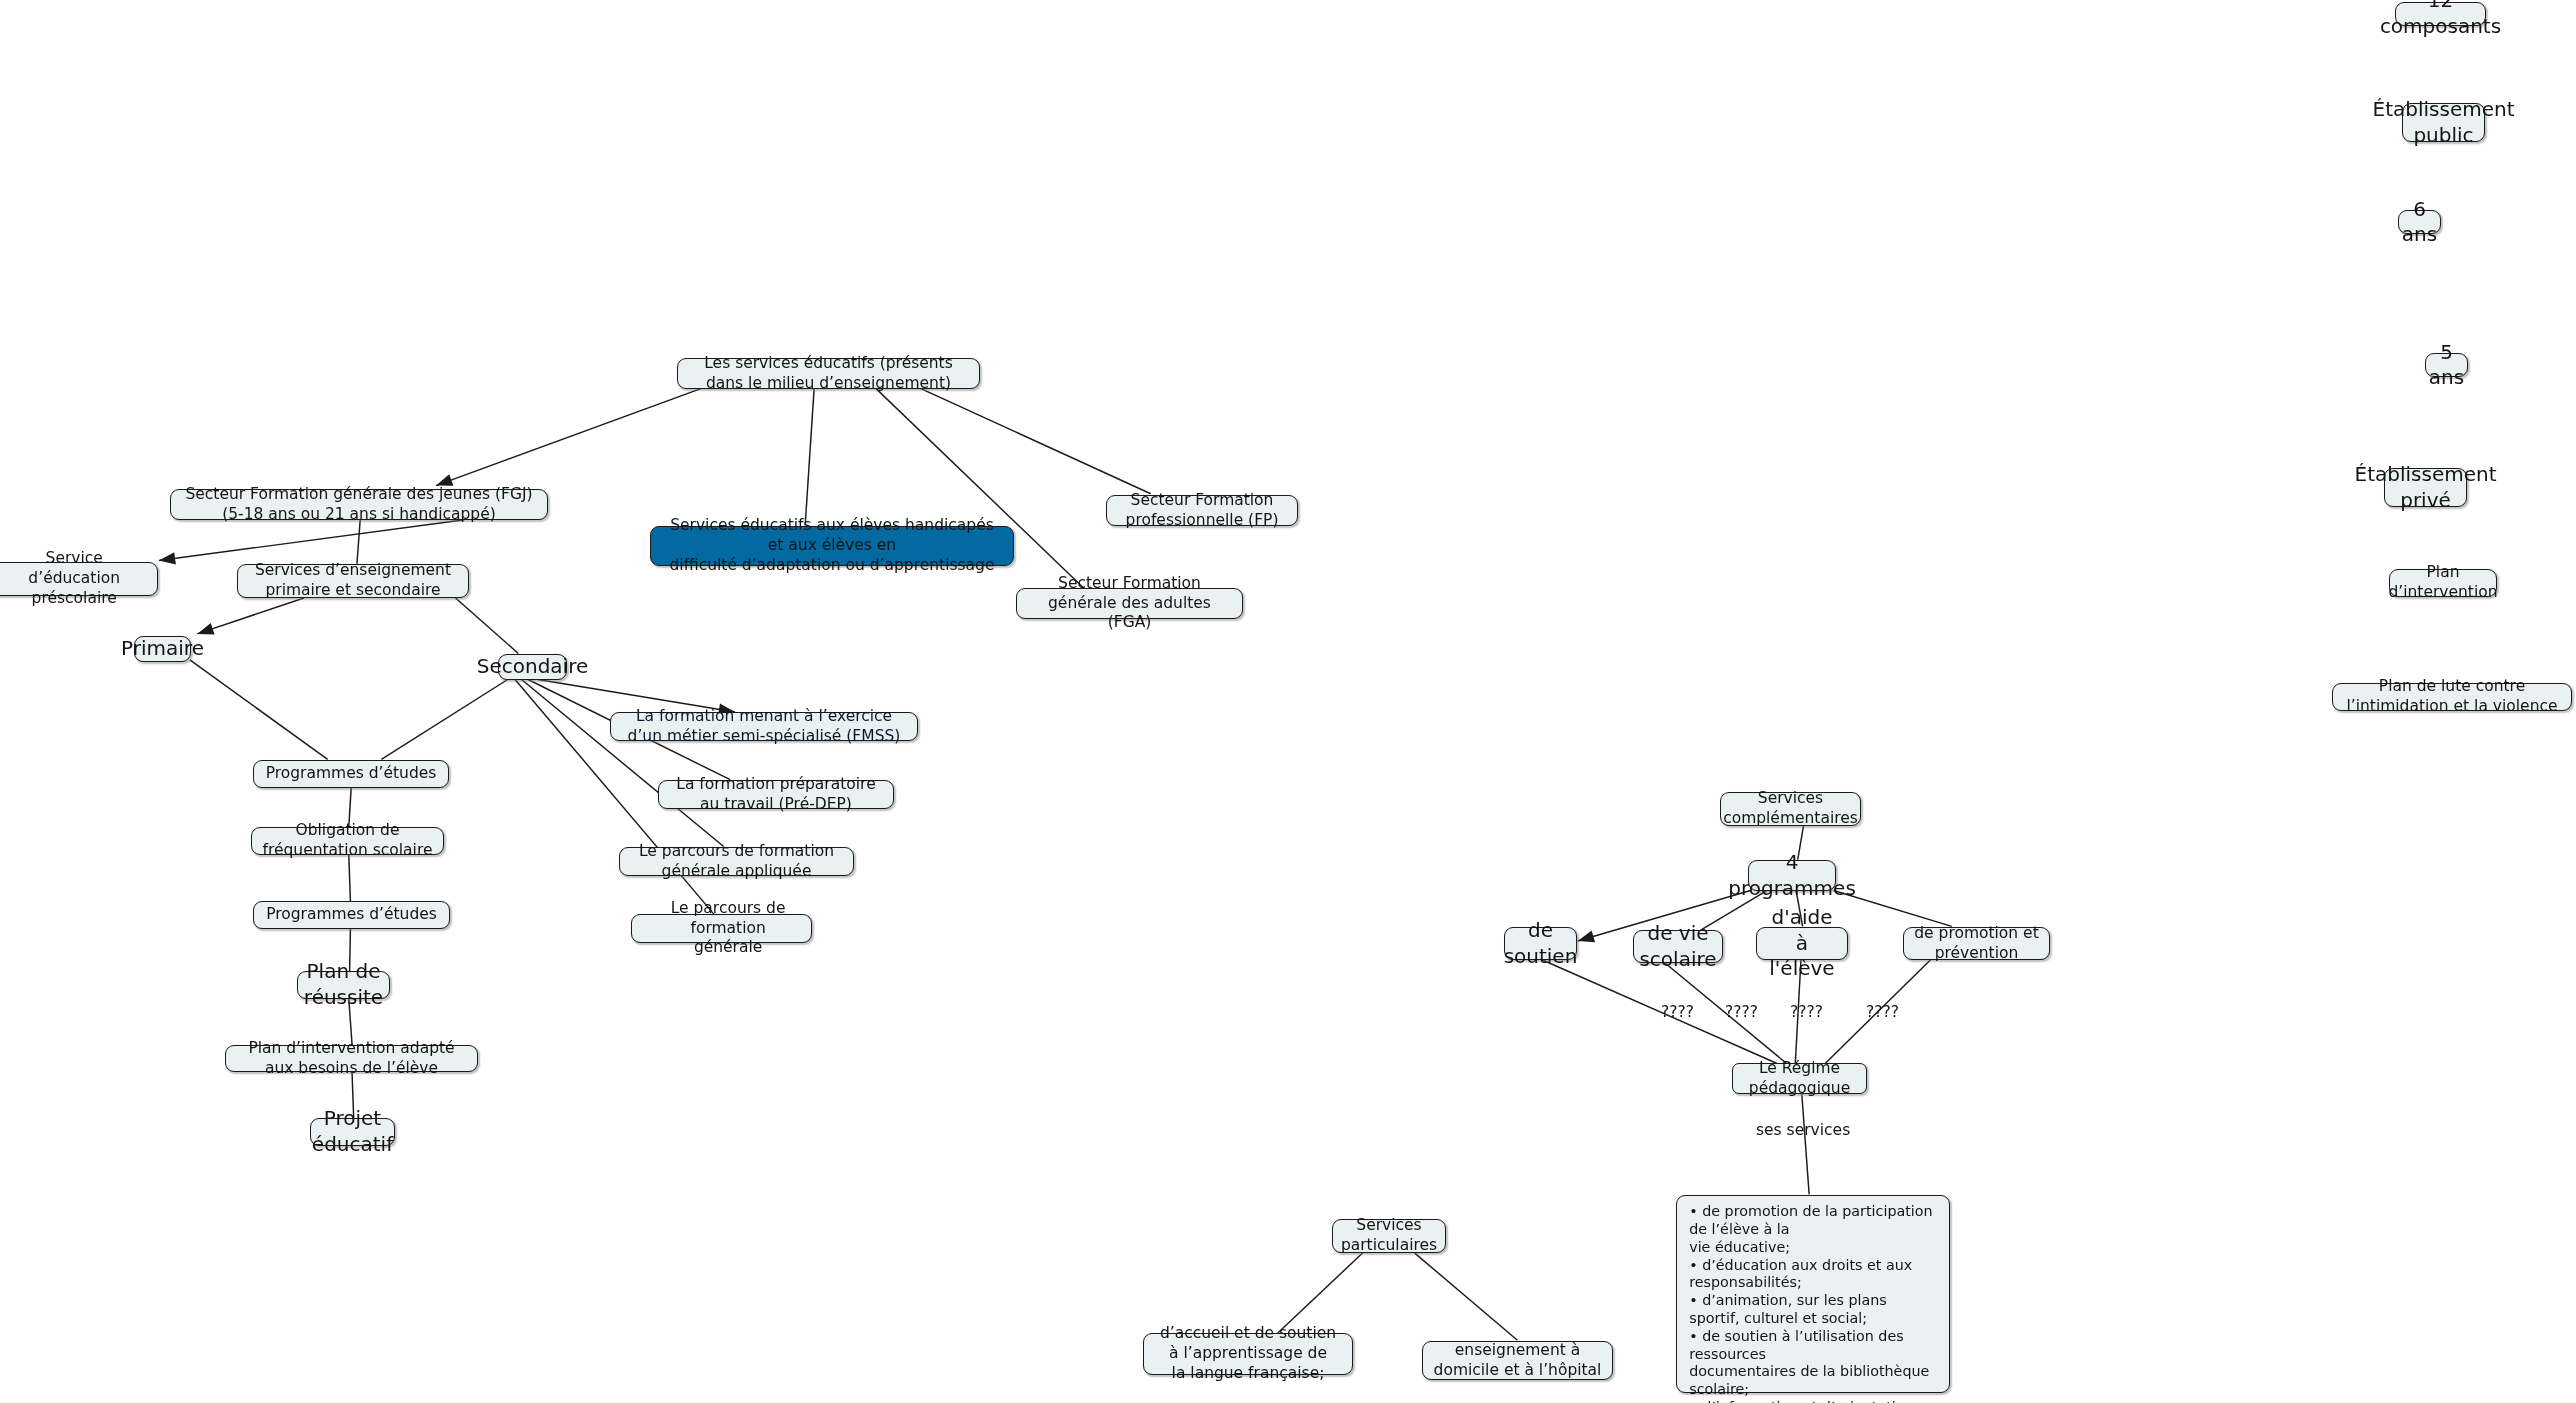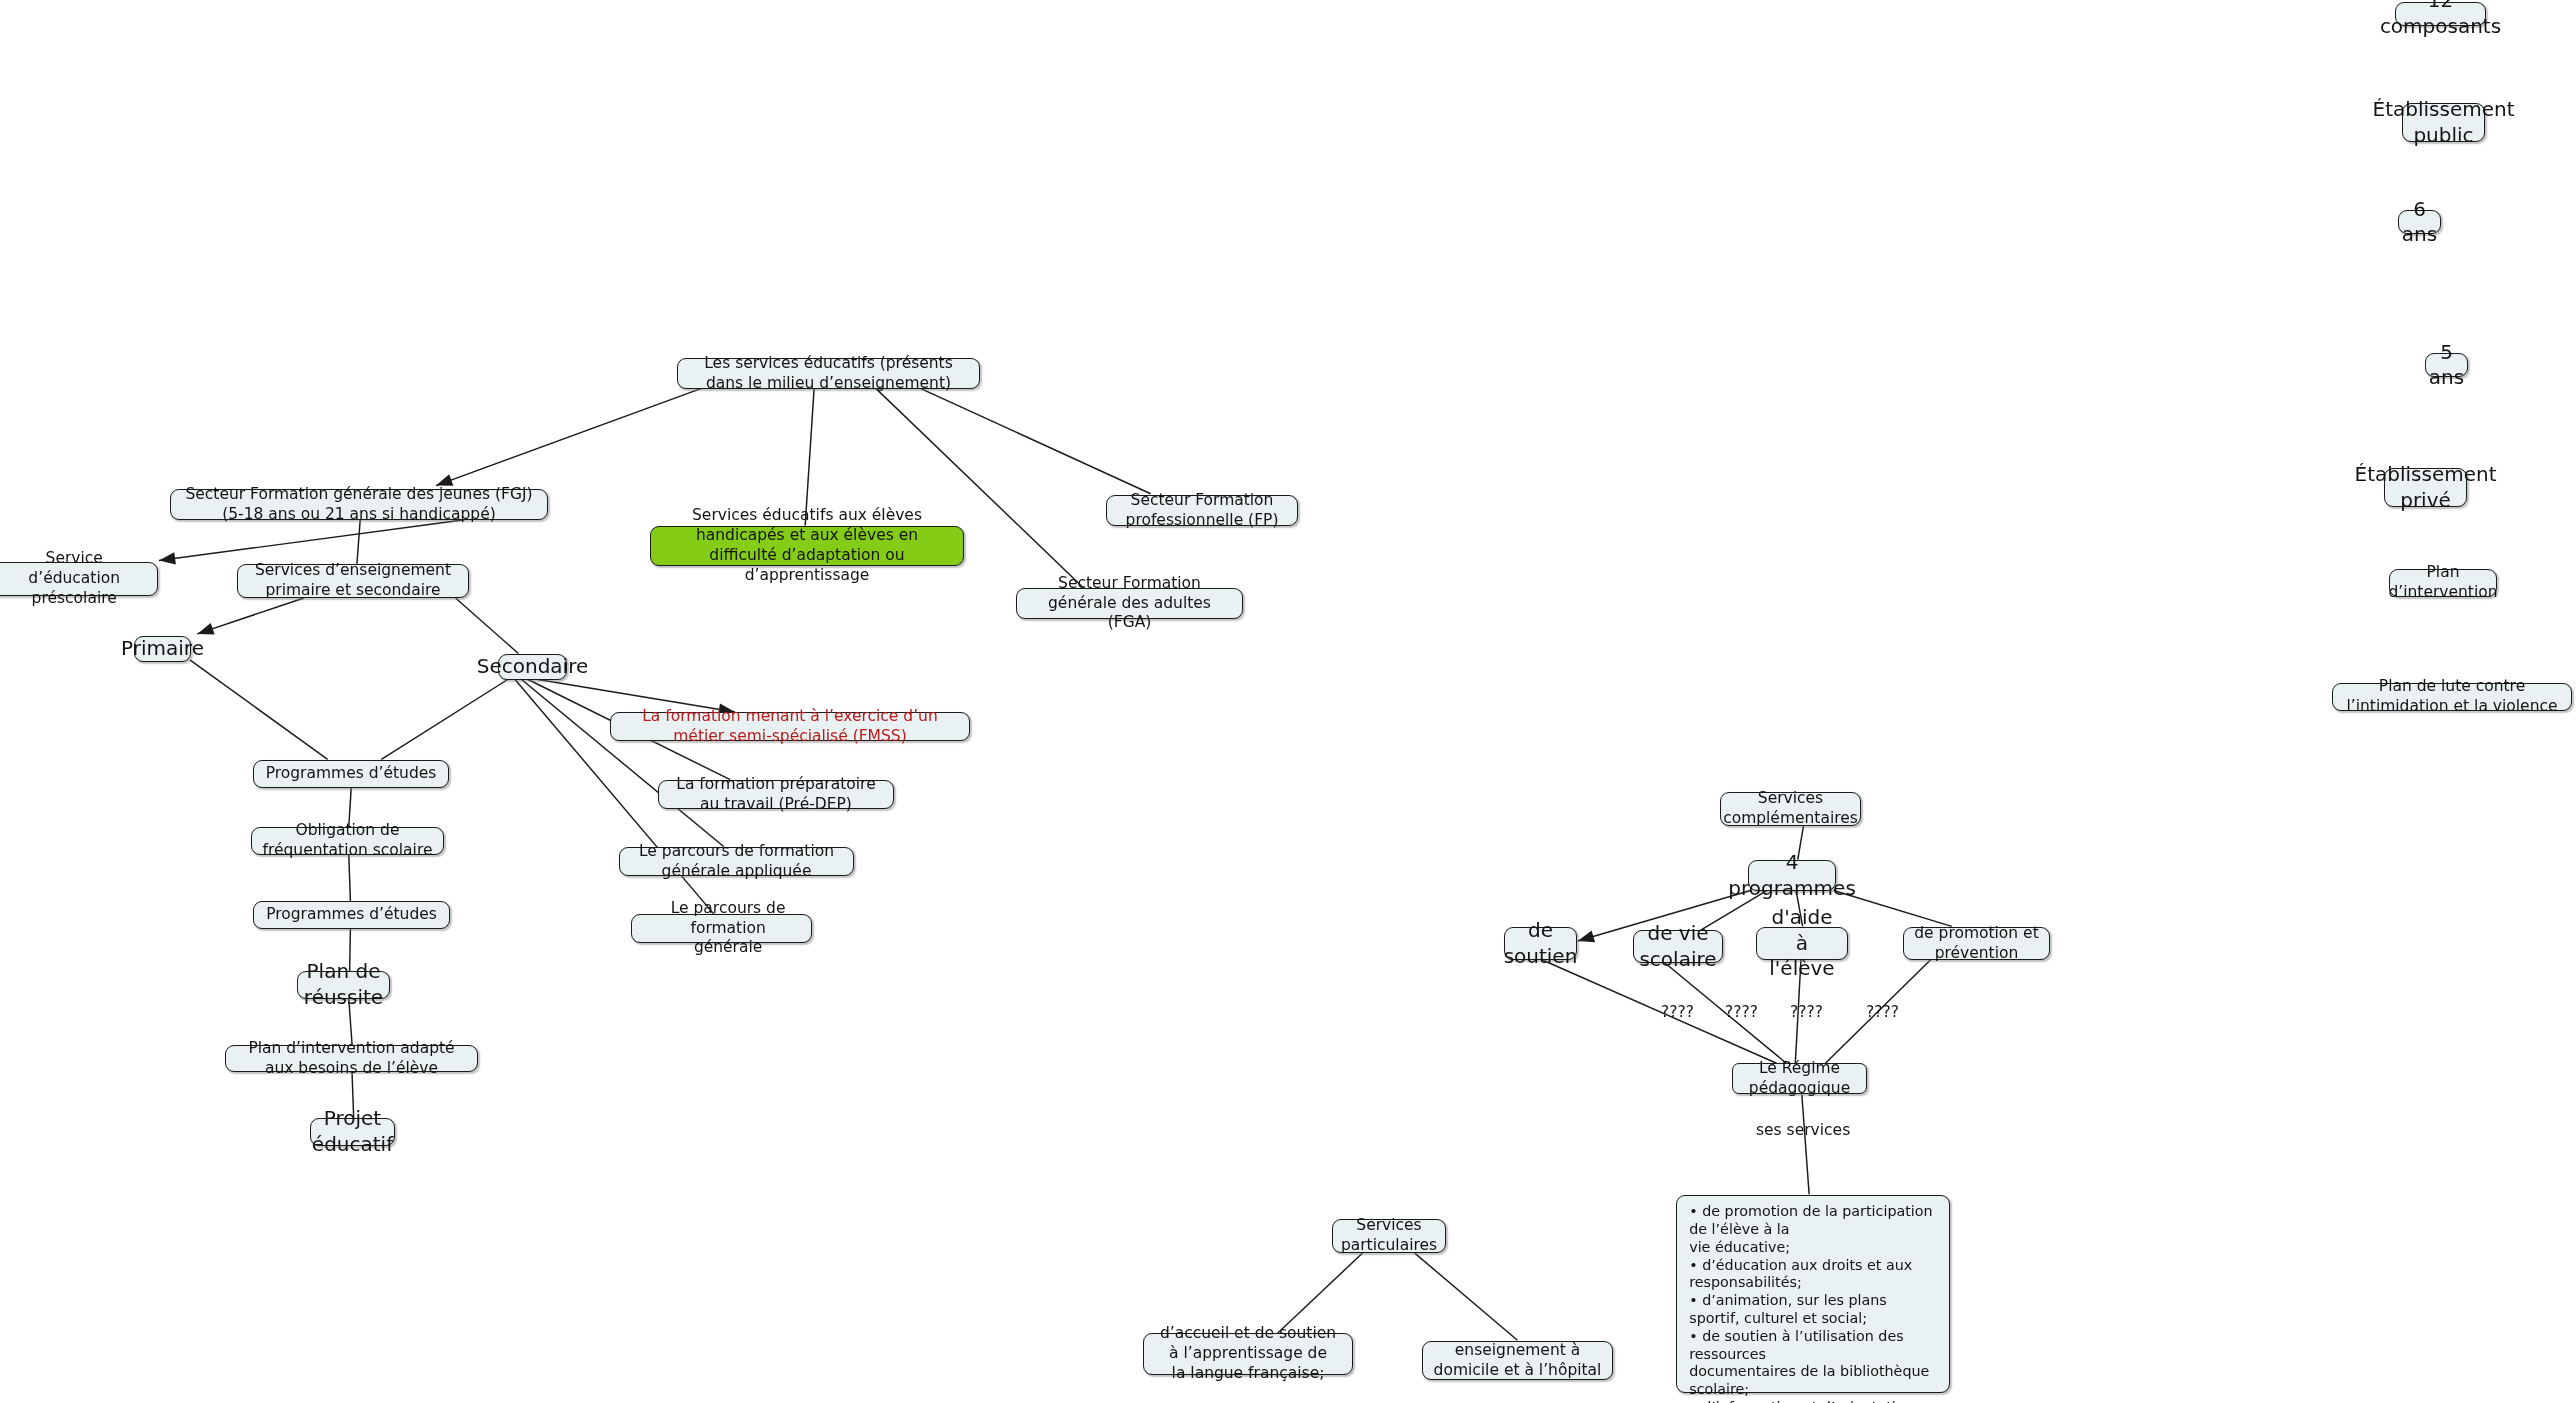--- a/index.html
+++ b/index.html
@@ -168,29 +168,29 @@
       </g>
       <g>
         <line x1="1672" y1="1538" x2="1568" y2="1636" stroke="#1b1b1b" stroke-width="1.8"></line>
       </g>
       <g>
         <line x1="1736" y1="1538" x2="1862" y2="1645" stroke="#1b1b1b" stroke-width="1.8"></line>
       </g>
     </svg>
 <div class="node" style="left: 677px; top: 358px; width: 303px; height: 31px; background: rgb(233, 241, 243); border-color: rgb(27, 27, 27); color: rgb(20, 20, 20);">Les services éducatifs (présents dans le milieu d’enseignement)</div>
     <div class="node" style="left: 170px; top: 489px; width: 378px; height: 31px; background: rgb(233, 241, 243); border-color: rgb(27, 27, 27); color: rgb(20, 20, 20);">Secteur Formation générale des jeunes (FGJ) (5-18 ans ou 21 ans si handicappé)</div>
-    <div class="node" style="left: 650px; top: 526px; width: 314px; height: 40px; background: #84cc16; border-color: rgb(27, 27, 27); color: rgb(20, 20, 20);">Services éducatifs aux élèves handicapés et aux élèves en
+    <div class="node" style="left: 650px; top: 526px; width: 364px; height: 40px; background: #0369a1; border-color: rgb(27, 27, 27); color: rgb(20, 20, 20);">Services éducatifs aux élèves handicapés et aux élèves en
 difficulté d’adaptation ou d’apprentissage</div>
     <div class="node" style="left: 1106px; top: 495px; width: 192px; height: 31px; background: rgb(233, 241, 243); border-color: rgb(27, 27, 27); color: rgb(20, 20, 20);">Secteur Formation professionnelle (FP)</div>
     <div class="node" style="left: 1016px; top: 588px; width: 227px; height: 31px; background: rgb(233, 241, 243); border-color: rgb(27, 27, 27); color: rgb(20, 20, 20);">Secteur Formation générale des adultes (FGA)</div>
     <div class="node" style="left: -9.8px; top: 562px; width: 168px; height: 34px; background: rgb(233, 241, 243); border-color: rgb(27, 27, 27); color: rgb(20, 20, 20);">Service d’éducation préscolaire</div>
     <div class="node" style="left: 237px; top: 564px; width: 232px; height: 34px; background: rgb(233, 241, 243); border-color: rgb(27, 27, 27); color: rgb(20, 20, 20);">Services d’enseignement primaire et secondaire</div>
     <div class="node narrow" style="left: 134px; top: 636px; width: 57px; height: 26px; background: rgb(233, 241, 243); border-color: rgb(27, 27, 27); color: rgb(20, 20, 20);">Primaire</div>
     <div class="node narrow" style="left: 498px; top: 654px; width: 69px; height: 26px; background: rgb(233, 241, 243); border-color: rgb(27, 27, 27); color: rgb(20, 20, 20);">Secondaire</div>
-    <div class="node" style="left: 610px; top: 712px; width: 360px; height: 29px; background: rgb(233, 241, 243); border-color: rgb(27, 27, 27); color: #b91c1c;">La formation menant à l’exercice d’un métier semi-spécialisé (FMSS)</div>
+    <div class="node" style="left: 610px; top: 712px; width: 308px; height: 29px; background: rgb(233, 241, 243); border-color: rgb(27, 27, 27); color: #0f172a;">La formation menant à l’exercice d’un métier semi-spécialisé (FMSS)</div>
     <div class="node" style="left: 658px; top: 780px; width: 236px; height: 29px; background: rgb(233, 241, 243); border-color: rgb(27, 27, 27); color: rgb(20, 20, 20);">La formation préparatoire au travail (Pré-DEP)</div>
     <div class="node" style="left: 619px; top: 847px; width: 235px; height: 29px; background: rgb(233, 241, 243); border-color: rgb(27, 27, 27); color: rgb(20, 20, 20);">Le parcours de formation générale appliquée</div>
     <div class="node" style="left: 631px; top: 914px; width: 181px; height: 29px; background: rgb(233, 241, 243); border-color: rgb(27, 27, 27); color: rgb(20, 20, 20); padding-left: 23px;">Le parcours de formation générale</div>
     <div class="node" style="left: 253px; top: 760px; width: 196px; height: 28px; background: rgb(233, 241, 243); border-color: rgb(27, 27, 27); color: rgb(20, 20, 20);">Programmes d’études</div>
     <div class="node" style="left: 251px; top: 827px; width: 193px; height: 28px; background: rgb(233, 241, 243); border-color: rgb(27, 27, 27); color: rgb(20, 20, 20);">Obligation de fréquentation scolaire</div>
     <div class="node" style="left: 253px; top: 901px; width: 197px; height: 28px; background: rgb(233, 241, 243); border-color: rgb(27, 27, 27); color: rgb(20, 20, 20);">Programmes d’études</div>
     <div class="node narrow" style="left: 297px; top: 971px; width: 93px; height: 28px; background: rgb(233, 241, 243); border-color: rgb(27, 27, 27); color: rgb(20, 20, 20);">Plan de réussite</div>
     <div class="node" style="left: 225px; top: 1045px; width: 253px; height: 27px; background: rgb(233, 241, 243); border-color: rgb(27, 27, 27); color: rgb(20, 20, 20);">Plan d’intervention adapté aux besoins de l’élève</div>
     <div class="node narrow" style="left: 310px; top: 1118px; width: 85px; height: 28px; background: rgb(233, 241, 243); border-color: rgb(27, 27, 27); color: rgb(20, 20, 20);">Projet éducatif</div>
     <div class="node" style="left: 1720px; top: 792px; width: 141px; height: 34px; background: rgb(233, 241, 243); border-color: rgb(27, 27, 27); color: rgb(20, 20, 20);">Services complémentaires</div>

